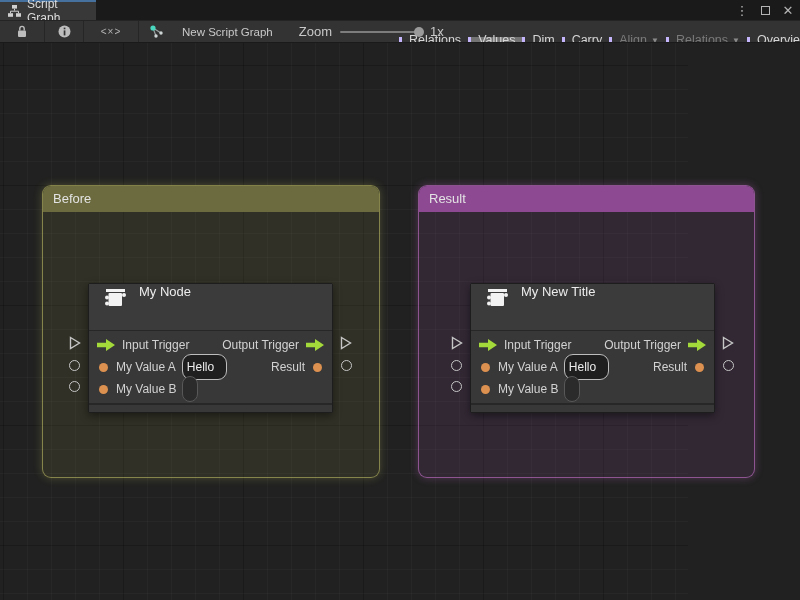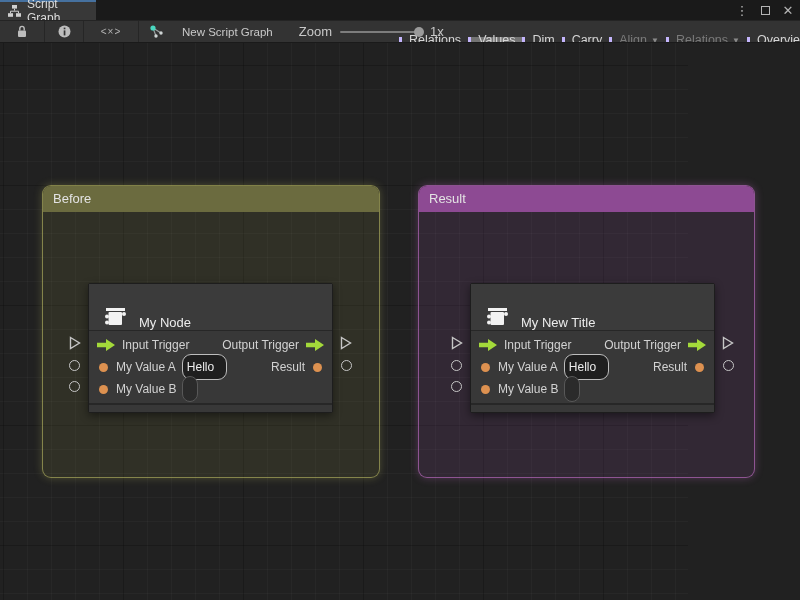--- a/index.html
+++ b/index.html
@@ -67,21 +67,21 @@
     box-shadow:0 0 9px rgba(205,115,210,0.3);}
   .group.after .group-header{background:#8d4a93;}
 
   
   .node-wrap{position:absolute;top:240px;width:245px;height:130px;}
   .node-wrap.n0{left:88px;} .node-wrap.n1{left:470px;}
   .node{width:245px;height:130px;background:#383838;border:1px solid #1d1d1d;
     border-radius:2px;box-shadow:0 3px 8px rgba(0,0,0,0.45);
     display:flex;flex-direction:column;}
   .node-header{height:47px;background:#3b3b3b;border-bottom:1px solid #272727;
-    display:flex;align-items:flex-end;gap:11px;padding:0 12px;}
+    display:flex;align-items:flex-start;gap:11px;padding:0 12px;}
   .node-title{font-size:13px;color:#ececec;}
   .node-body{flex:1;padding:3px 0 0 0;}
   .prow{height:22px;display:flex;align-items:center;justify-content:space-between;
     padding:0 8px;}
   .pgroup{display:flex;align-items:center;}
   .plabel{font-size:12px;color:#d2d2d2;}
   .flow-arrow{flex:0 0 auto;}
   .pgroup.left .flow-arrow{margin-right:7px;}
   .pgroup.right .flow-arrow{margin-left:7px;}
   .dot{width:9px;height:9px;border-radius:50%;background:#dd9150;flex:0 0 auto;}

